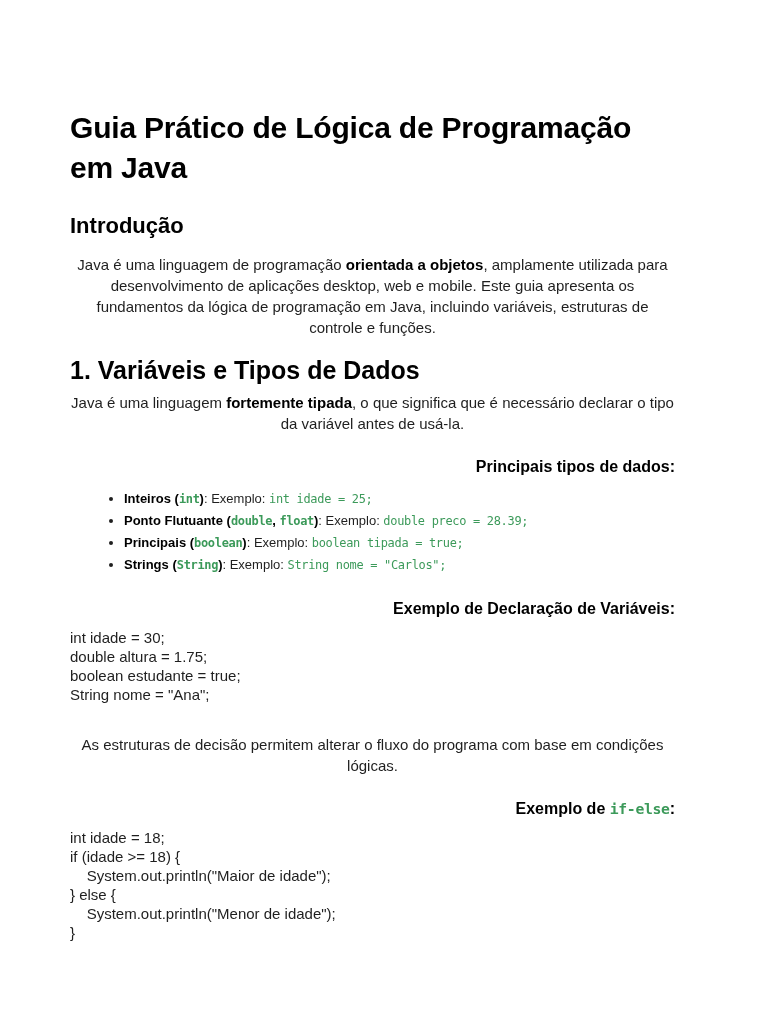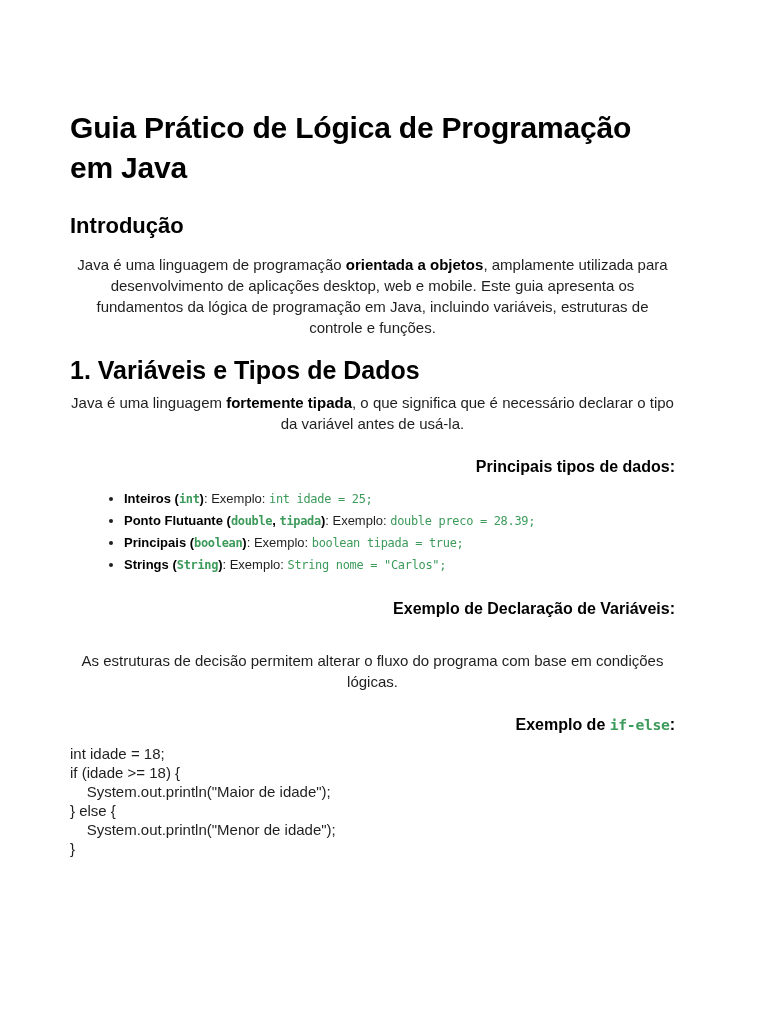--- a/index.html
+++ b/index.html
@@ -76,27 +76,31 @@
   <p class="para"><span class="seg-r">Java é uma linguagem de programação </span><span class="seg-b">orientada a objetos</span><span class="seg-r">, amplamente utilizada para desenvolvimento de aplicações desktop, web e mobile. Este guia apresenta os fundamentos da lógica de programação em Java, incluindo variáveis, estruturas de controle e funções.</span></p>
 
   <h2 class="h1">1. Variáveis e Tipos de Dados</h2>
 
   <p class="para"><span class="seg-r">Java é uma linguagem </span><span class="seg-b">fortemente tipada</span><span class="seg-r">, o que significa que é necessário declarar o tipo da variável antes de usá-la.</span></p>
 
   <h3 class="h3">Principais tipos de dados:</h3>
 
   <ul class="types">
       <li><span class="seg-b">Inteiros (</span><span class="seg-kb">int</span><span class="seg-b">)</span><span class="seg-r">: Exemplo: </span><span class="seg-k">int idade = 25;</span></li>
-      <li><span class="seg-b">Ponto Flutuante (</span><span class="seg-kb">double</span><span class="seg-b">, </span><span class="seg-kb">tipada</span><span class="seg-b">)</span><span class="seg-r">: Exemplo: </span><span class="seg-k">double preco = 28.39;</span></li>
+      <li><span class="seg-b">Ponto Flutuante (</span><span class="seg-kb">double</span><span class="seg-b">, </span><span class="seg-kb">float</span><span class="seg-b">)</span><span class="seg-r">: Exemplo: </span><span class="seg-k">double preco = 28.39;</span></li>
       <li><span class="seg-b">Principais (</span><span class="seg-kb">boolean</span><span class="seg-b">)</span><span class="seg-r">: Exemplo: </span><span class="seg-k">boolean tipada = true;</span></li>
       <li><span class="seg-b">Strings (</span><span class="seg-kb">String</span><span class="seg-b">)</span><span class="seg-r">: Exemplo: </span><span class="seg-k">String nome = "Carlos";</span></li>
     </ul>
 
   <h3 class="h3">Exemplo de Declaração de Variáveis:</h3>
 
+  <div class="codeblock first">int idade = 30;
+double altura = 1.75;
+boolean estudante = true;
+String nome = "Ana";</div>
 
   <div class="gap-lg"></div>
 
 
   <p class="para"><span class="seg-r">As estruturas de decisão permitem alterar o fluxo do programa com base em condições lógicas.</span></p>
 
   <h3 class="h3"><span class="seg-b">Exemplo de </span><span class="seg-kb">if-else</span><span class="seg-b">:</span></h3>
 
   <div class="codeblock first">int idade = 18;
 if (idade &gt;= 18) {

